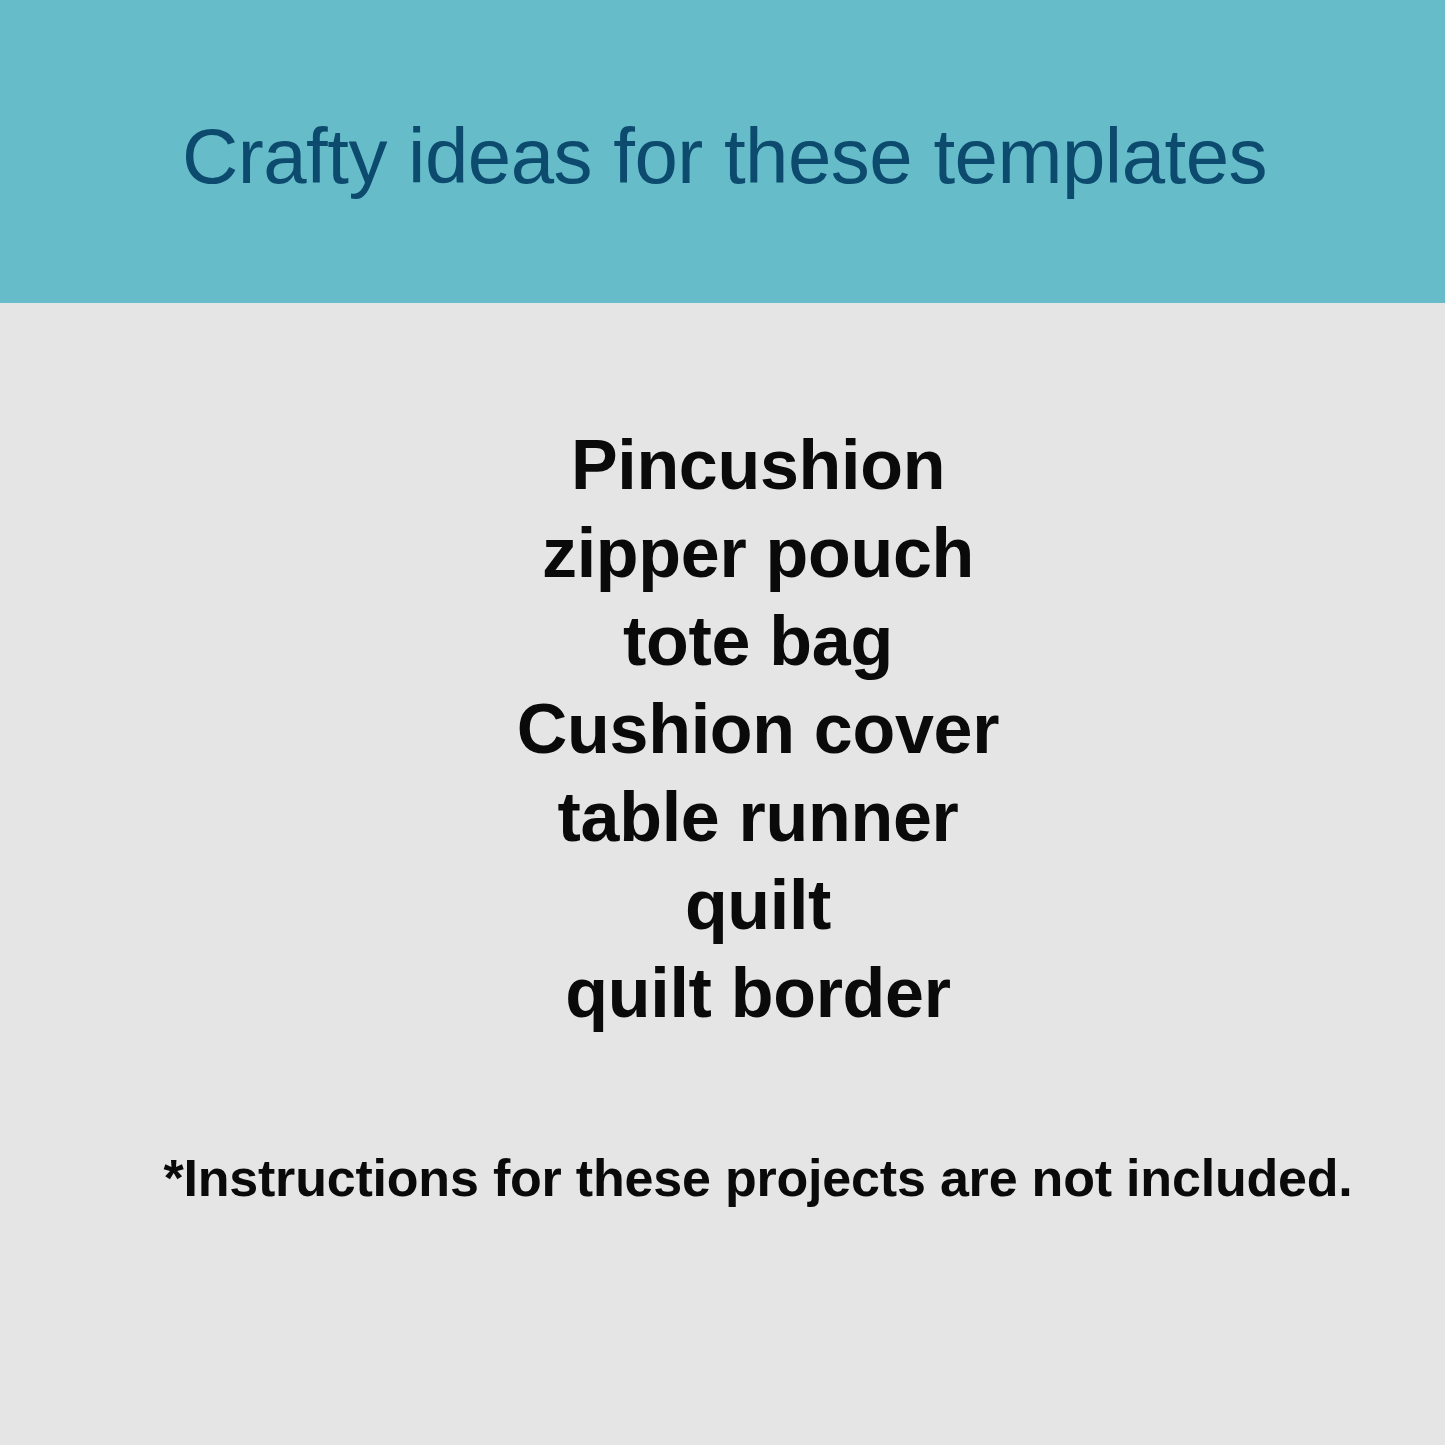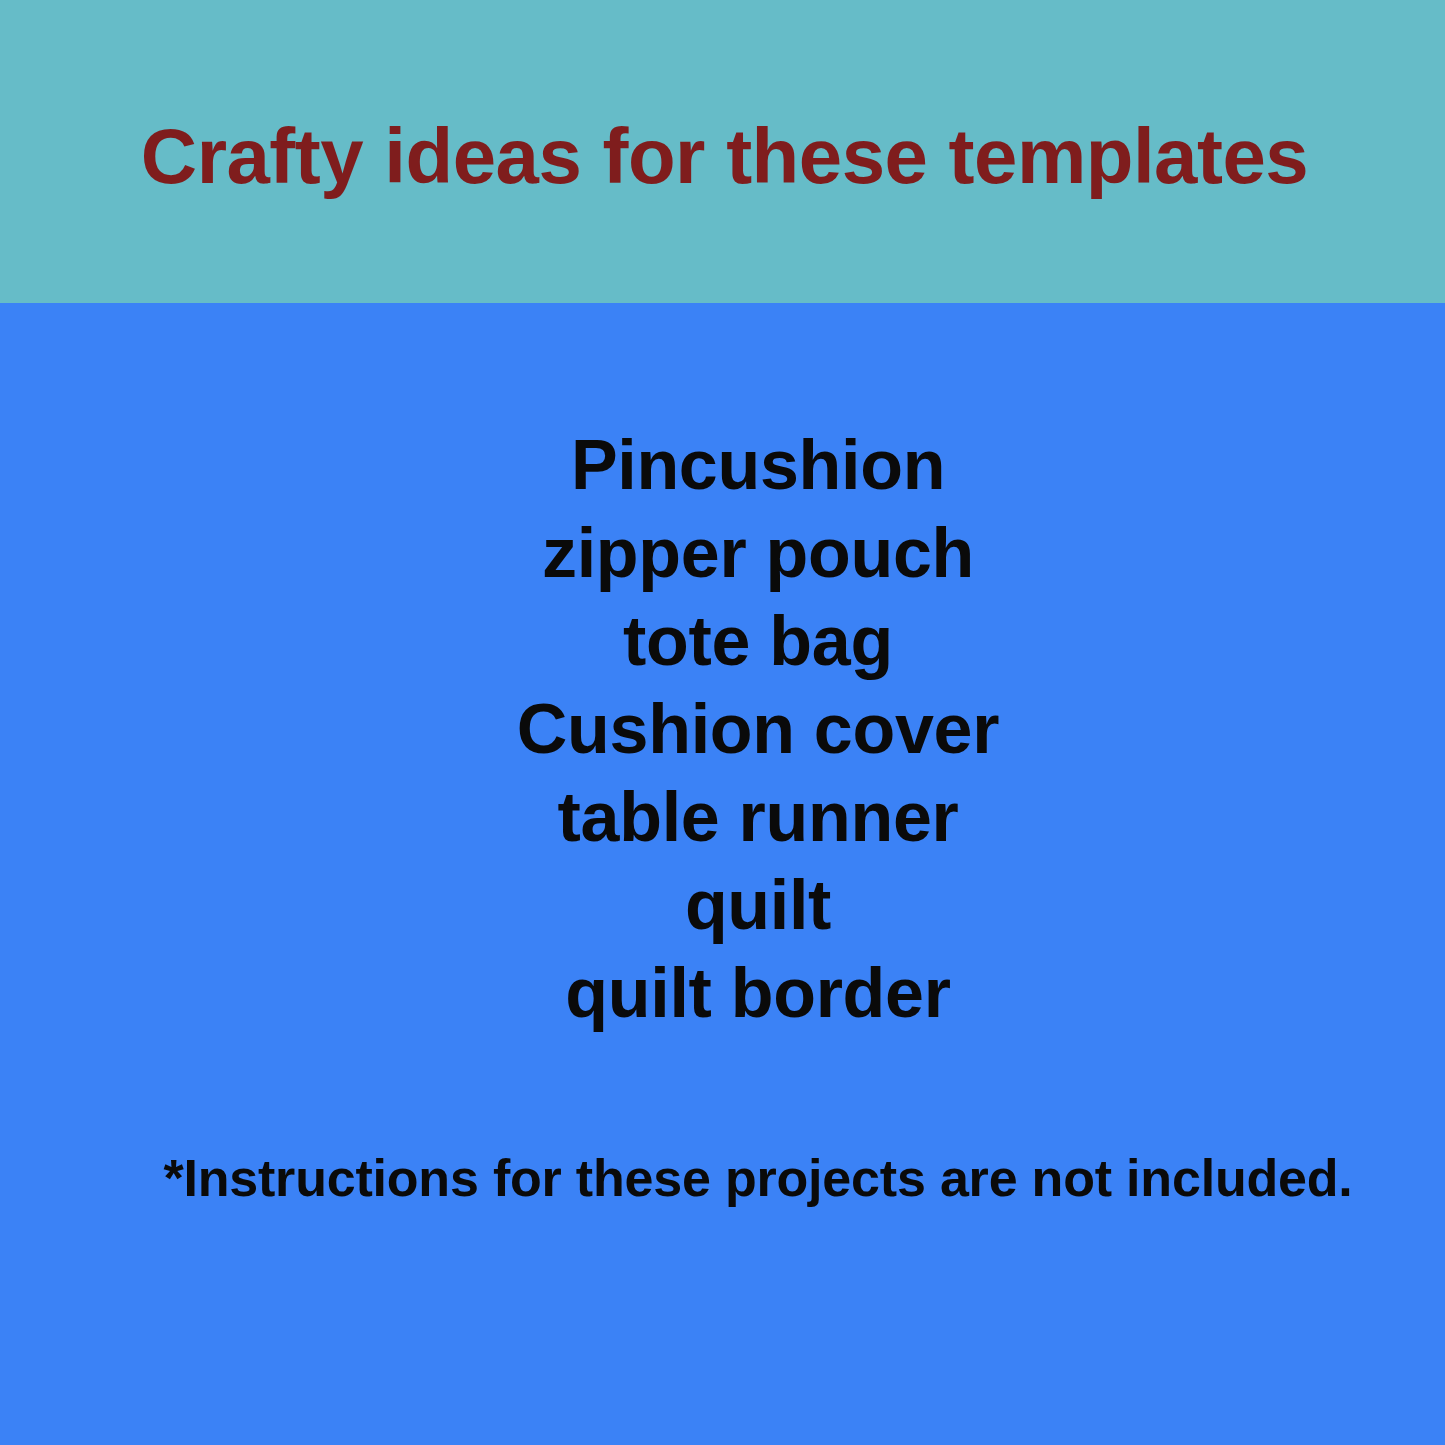--- a/index.html
+++ b/index.html
@@ -29,42 +29,42 @@
     width: 1445px;
     height: 303px;
     background: #66bcc8;
     display: flex;
     align-items: center;
     justify-content: center;
     box-sizing: border-box;
   }
 
   .header-title {
-    color: #7f1d1d;
+    color: #0c4a6e;
     font-size: 78px;
-    font-weight: 700;
+    font-weight: 400;
     letter-spacing: -0.5px;
     line-height: 1;
     text-align: center;
     white-space: nowrap;
     margin: 0;
     padding: 0;
     position: relative;
     top: 4px;
     left: 2px;
   }
 
   
   .content {
     position: absolute;
     left: 0;
     top: 303px;
     width: 1445px;
     height: 1142px;
-    background: #3b82f6;
+    background: #e5e5e5;
   }
 
   
   .ideas-list {
     position: absolute;
     left: 0;
     top: 118px;           
     width: 1516px;        
     list-style: none;
     margin: 0;

